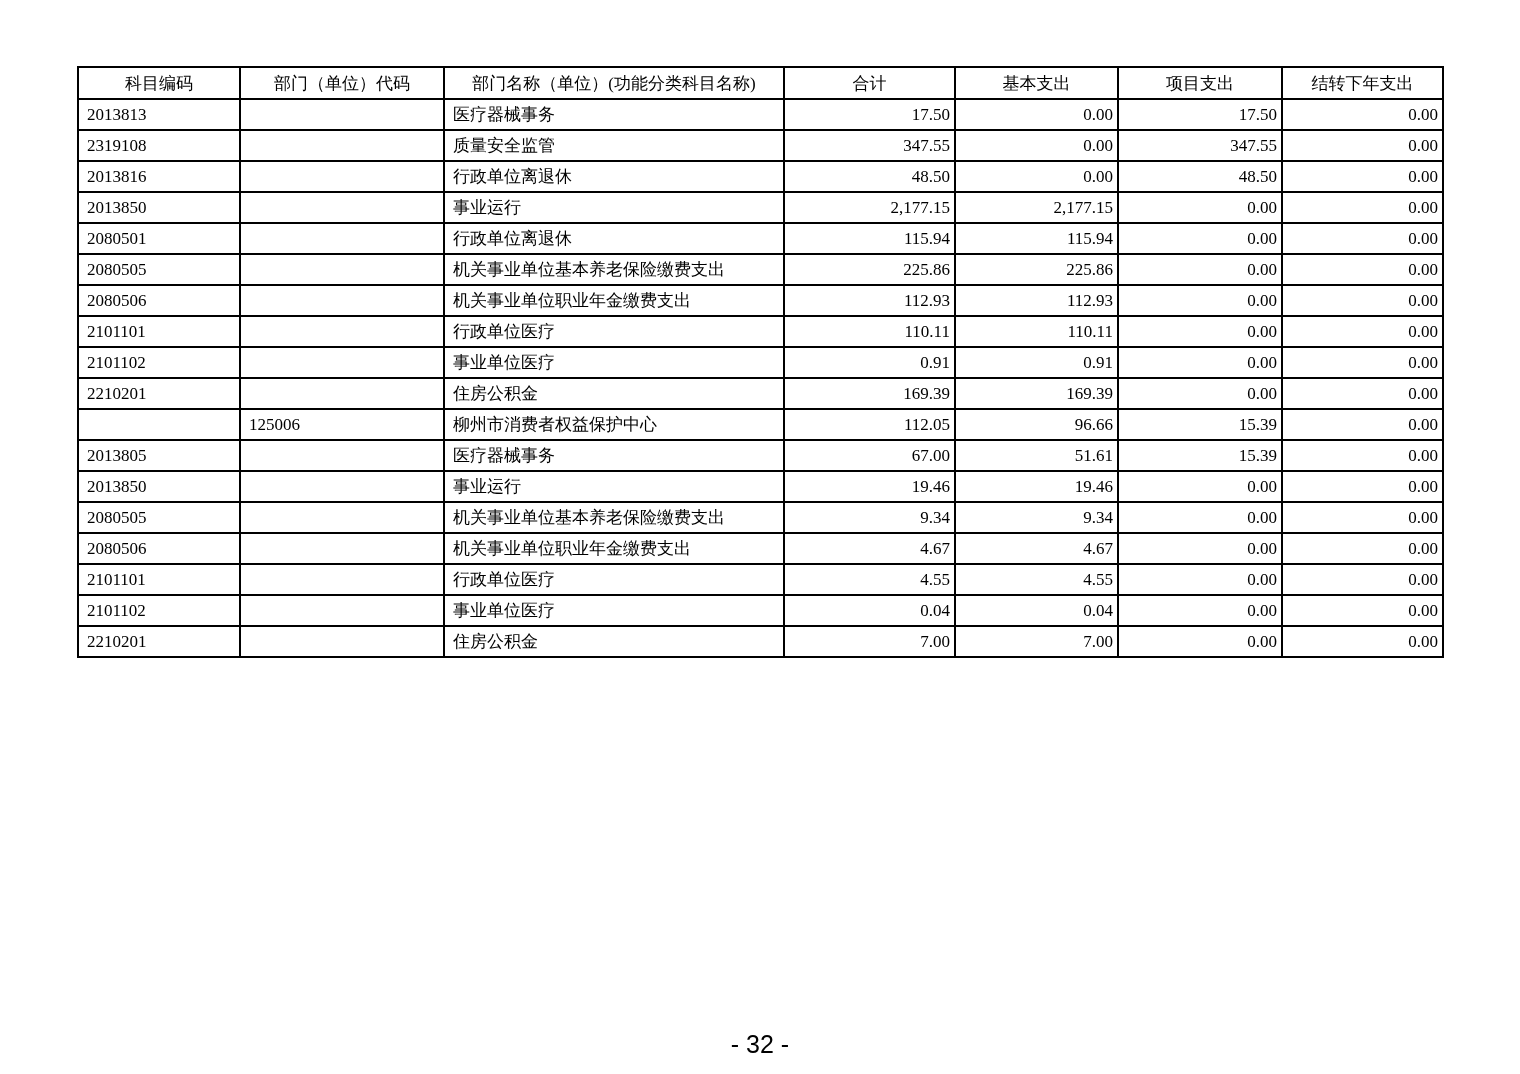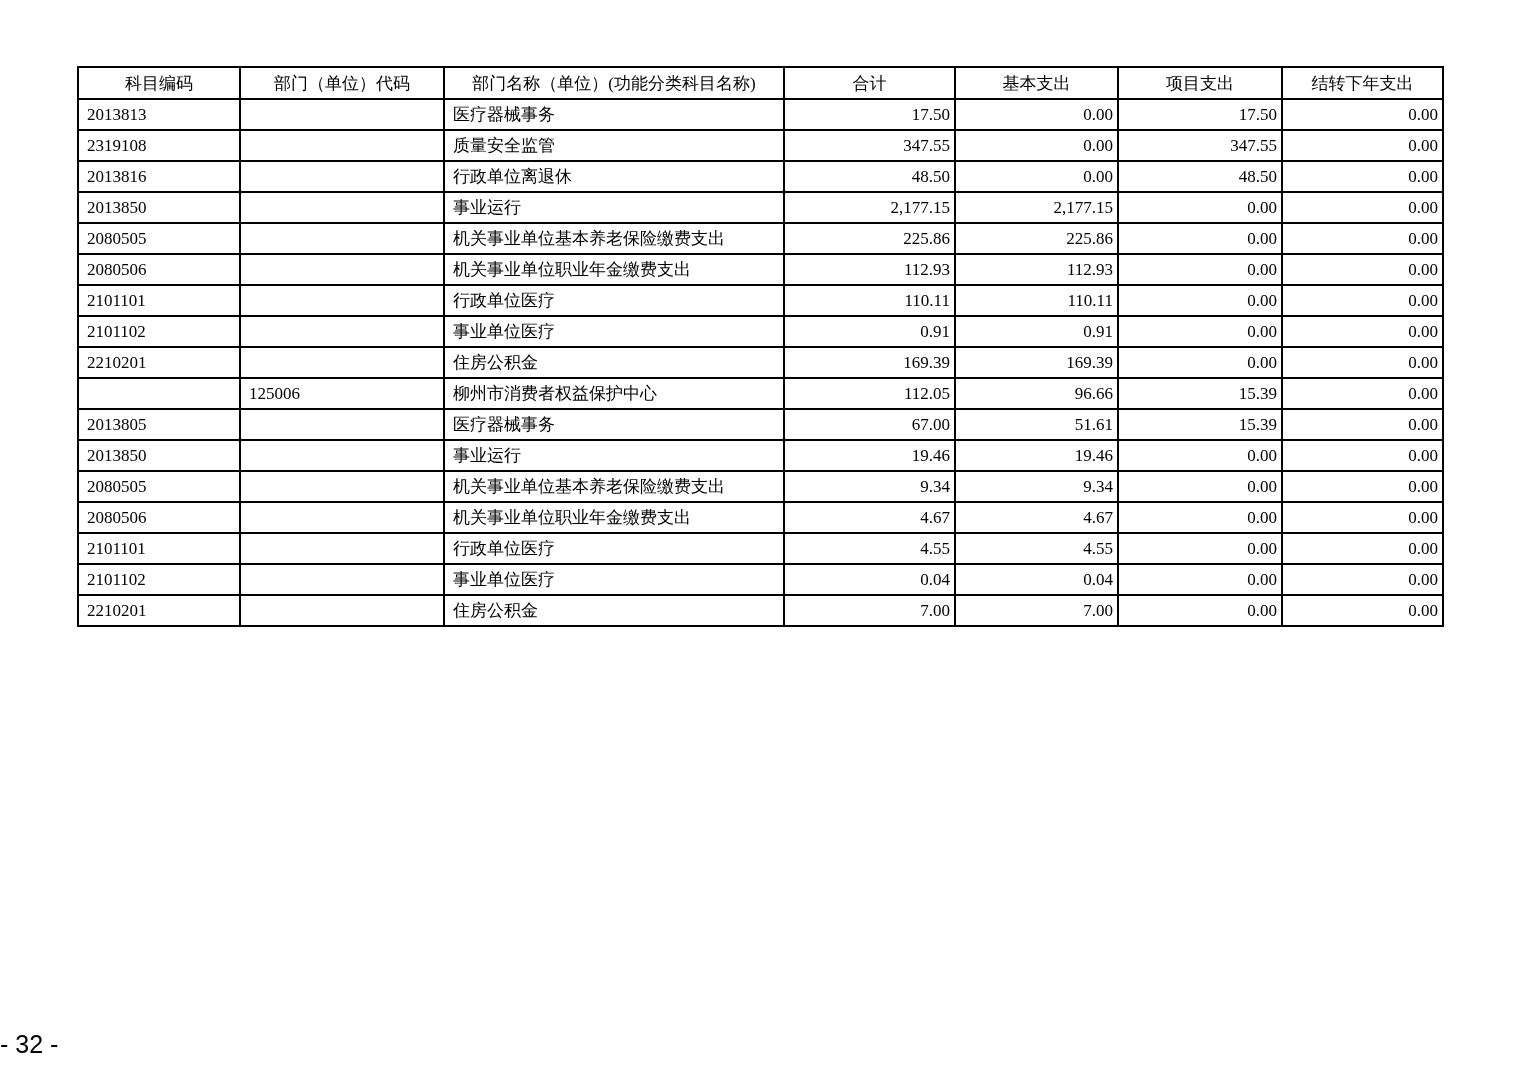--- a/index.html
+++ b/index.html
@@ -44,21 +44,21 @@
   }
   table.budget td.num {
     text-align: right;
     padding-right: 4px;
   }
   .footer {
     position: absolute;
     left: 0;
     top: 1030px;
     width: 100%;
-    text-align: left;
+    text-align: center;
     font-family: "Liberation Sans", "DejaVu Sans", sans-serif;
     font-size: 25px;
     color: #000000;
   }
 </style>
 </head>
 <body>
 
 <div class="page">
 
@@ -114,20 +114,29 @@
         <tr>
           <td class="txt">2013850</td>
           <td class="txt"></td>
           <td class="txt">事业运行</td>
           <td class="num">2,177.15</td>
           <td class="num">2,177.15</td>
           <td class="num">0.00</td>
           <td class="num">0.00</td>
         </tr>
         <tr>
+          <td class="txt">2080501</td>
+          <td class="txt"></td>
+          <td class="txt">行政单位离退休</td>
+          <td class="num">115.94</td>
+          <td class="num">115.94</td>
+          <td class="num">0.00</td>
+          <td class="num">0.00</td>
+        </tr>
+        <tr>
           <td class="txt">2080505</td>
           <td class="txt"></td>
           <td class="txt">机关事业单位基本养老保险缴费支出</td>
           <td class="num">225.86</td>
           <td class="num">225.86</td>
           <td class="num">0.00</td>
           <td class="num">0.00</td>
         </tr>
         <tr>
           <td class="txt">2080506</td>

